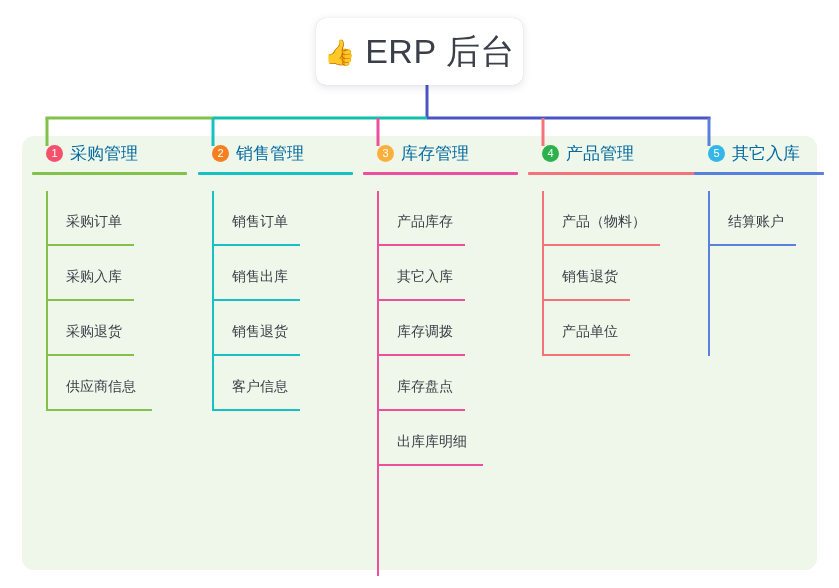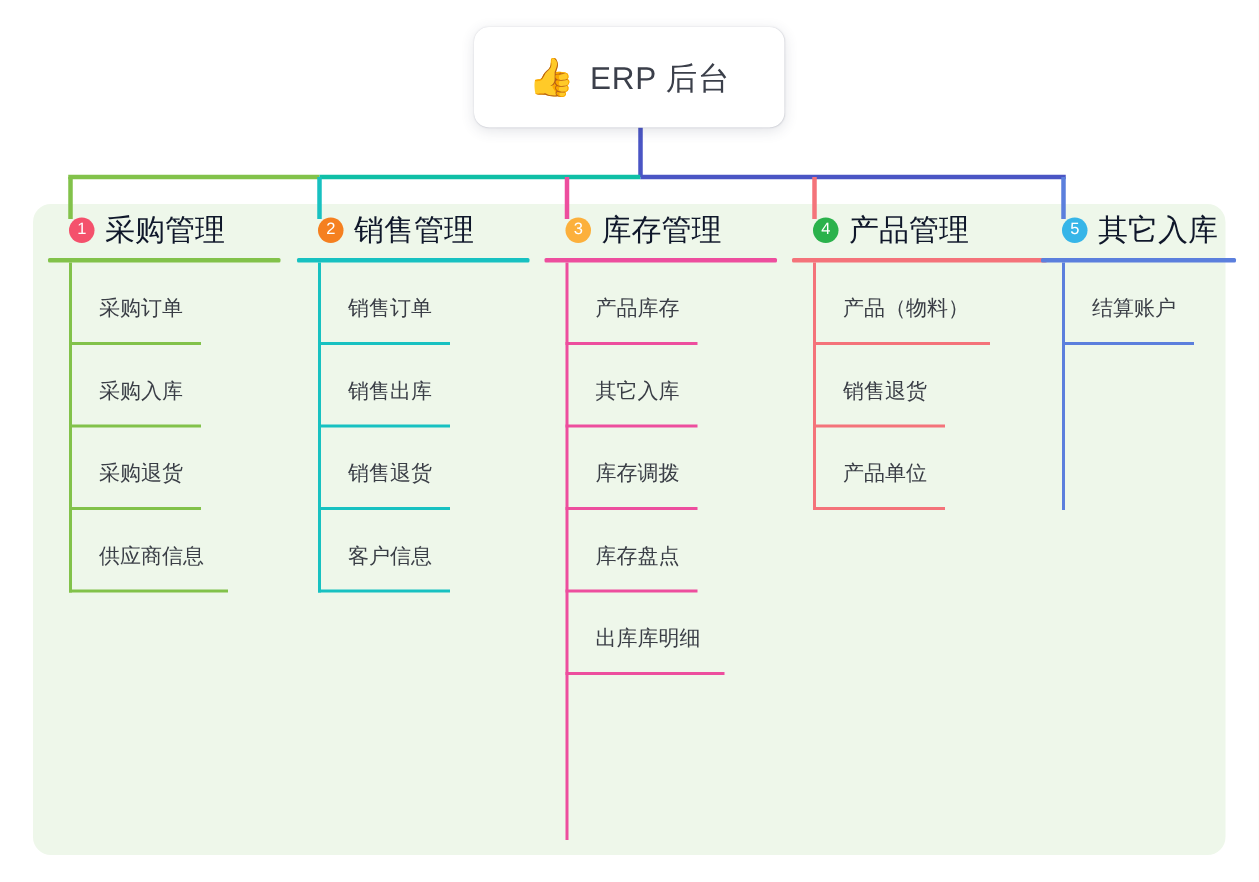--- a/index.html
+++ b/index.html
@@ -37,21 +37,21 @@
     gap: 10px;
     box-sizing: border-box;
   }
   .root-emoji {
     font-size: 25px;
     line-height: 1;
     display: inline-block;
     transform: translateY(1px);
   }
   .root-title {
-    font-size: 21px;
+    font-size: 34px;
     color: #3b3f4a;
     letter-spacing: 0.5px;
     white-space: nowrap;
   }
 
   
   #connectors {
     position: absolute;
     left: 0;
     top: 0;
@@ -89,32 +89,32 @@
     height: 17px;
     border-radius: 50%;
     color: #ffffff;
     font-size: 11px;
     line-height: 17px;
     text-align: center;
     font-weight: normal;
     flex: 0 0 auto;
   }
   .col-title {
-    font-size: 20px;
-    color: #0f172a;
+    font-size: 17px;
+    color: #0369a1;
   }
   .col-rule {
     height: 3px;
     border-radius: 1px;
     margin-top: 6px;
   }
 
   .children {
     position: relative;
-    margin-top: 0;
+    margin-top: 16px;
   }
   .child-spine {
     position: absolute;
     left: 14px;
     top: 0;
     bottom: 0;
     width: 2px;
   }
   .child {
     position: relative;

